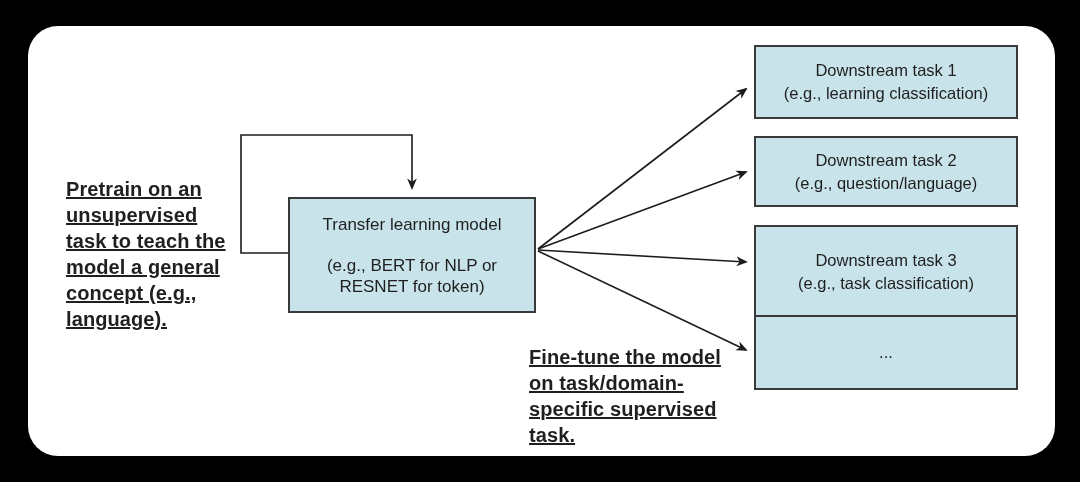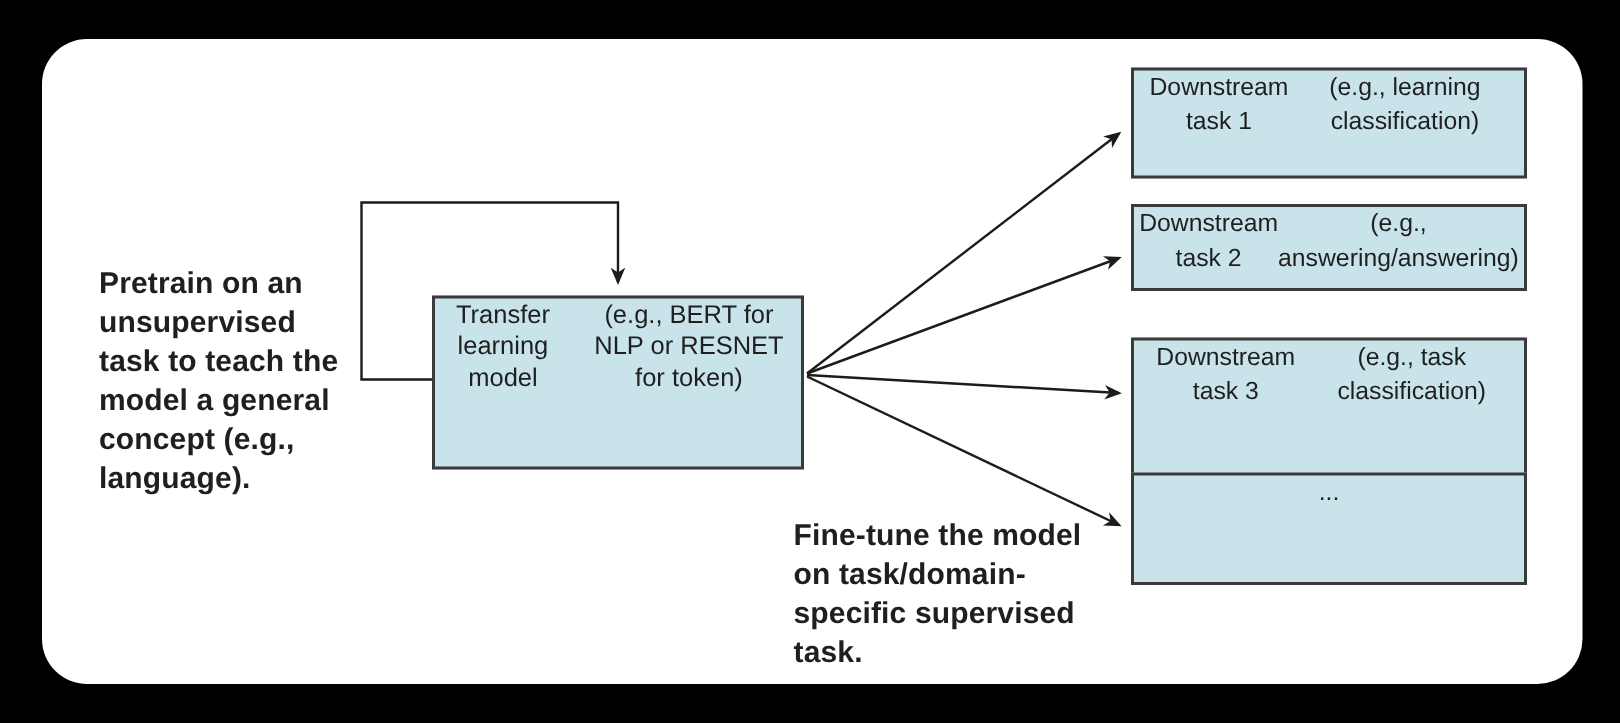--- a/index.html
+++ b/index.html
@@ -38,20 +38,22 @@
     stroke-width: 1.6;
     fill: none;
   }
   .connectors marker path { fill: var(--arrow); }
   .box {
     position: absolute;
     background: var(--box-fill);
     border: 2px solid var(--box-border);
     color: var(--text);
     display: flex;
+    flex-direction: column;
+    align-items: center;
     justify-content: center;
     text-align: center;
   }
   .transfer-box {
     left: 288px; top: 197px;
     width: 248px; height: 116px;
     font-size: 17px;
     line-height: 21px;
     gap: 20px;
     padding: 0 8px;
@@ -63,20 +65,21 @@
     line-height: 23px;
     padding: 0 6px;
   }
   .note {
     position: absolute;
     font-weight: bold;
     font-size: 20px;
     line-height: 26px;
     color: var(--text);
     letter-spacing: 0.1px;
+    text-decoration: underline;
   }
   .note-pretrain { left: 66px; top: 176px; }
   .note-finetune { left: 529px; top: 344px; }
 </style>
 </head>
 <body>
 
 <div class="canvas">
 
   <div class="surface"></div>
@@ -99,23 +102,23 @@
   <div class="box transfer-box">
     <div>Transfer learning model</div>
     <div>(e.g., BERT for NLP or RESNET for token)</div>
   </div>
 
   <div class="box task-box" style="top:45px; height:74px;">
     <div>Downstream task 1</div>
     <div>(e.g., learning classification)</div>
   </div>
 
-  <div class="box task-box" style="top:136px; height:58px;">
+  <div class="box task-box" style="top:136px; height:71px;">
     <div>Downstream task 2</div>
-    <div>(e.g., answering/answering)</div>
+    <div>(e.g., question/language)</div>
   </div>
 
   <div class="box task-box" style="top:225px; height:94px;">
     <div>Downstream task 3</div>
     <div>(e.g., task classification)</div>
   </div>
 
   <div class="box task-box" style="top:315px; height:75px;">
     <div>...</div>
     <div></div>

